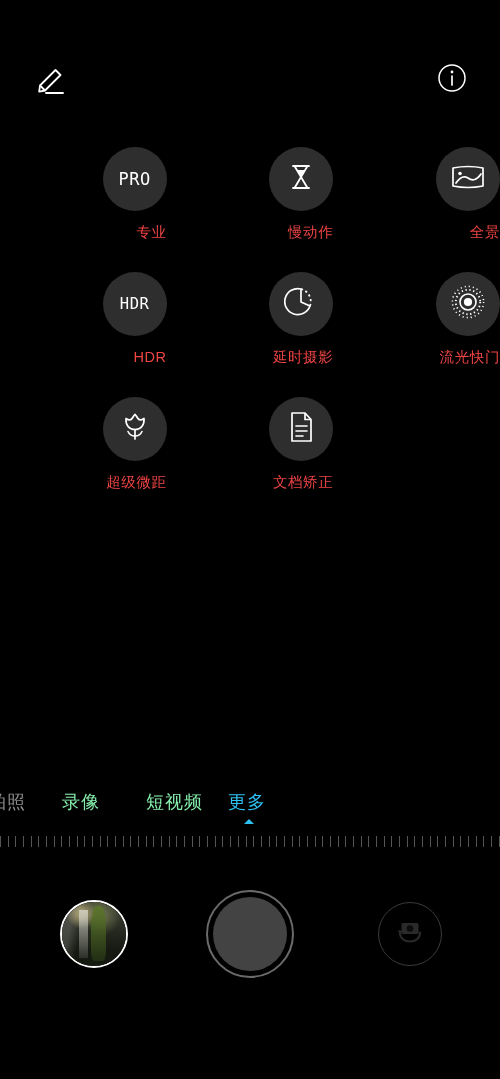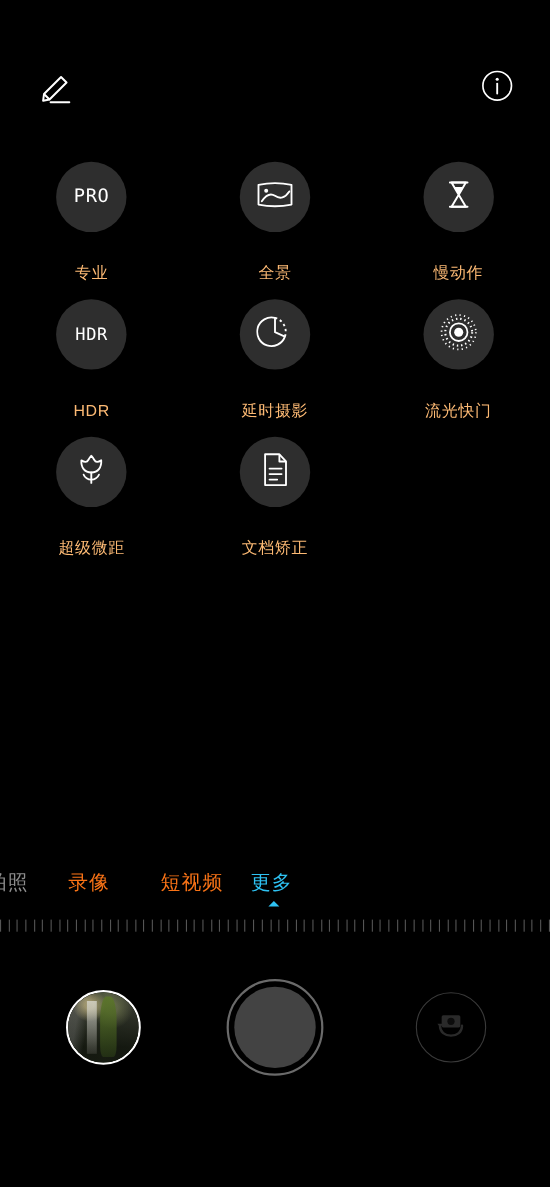--- a/index.html
+++ b/index.html
@@ -56,39 +56,39 @@
     left: 0;
     width: 500px;
     display: grid;
     grid-template-columns: repeat(3, 1fr);
     row-gap: 0px;
   }
   .mode-cell {
     height: 125px;
     display: flex;
     flex-direction: column;
-    align-items: center;
+    align-items: flex-end;
     justify-content: flex-start;
     padding-top: 7px;
     box-sizing: border-box;
   }
   .mode-circle {
     width: 64px;
     height: 64px;
     border-radius: 50%;
     background: #2e2e2e;
     display: flex;
     align-items: center;
     justify-content: center;
     position: relative;
   }
   .mode-label {
-    margin-top: 31px;
+    margin-top: 14px;
     font-size: 14.5px;
-    color: #fdba74;
+    color: #ef4444;
     letter-spacing: 0.6px;
     line-height: 1;
     white-space: nowrap;
   }
   .txt-icon {
     font-size: 17px;
     letter-spacing: 0.6px;
     font-weight: 500;
     color: #ffffff;
     font-family: "DejaVu Sans Mono", "Liberation Mono", monospace;
@@ -101,21 +101,21 @@
   .tabbar {
     position: absolute;
     left: 0;
     top: 790px;
     width: 500px;
     height: 34px;
   }
   .tab {
     position: absolute;
     font-size: 18px;
-    color: #f97316;
+    color: #86efac;
     letter-spacing: 1px;
     white-space: nowrap;
     top: 0;
   }
   .tab.inactive-dim { color: #8d8d8d; }
   .tab.active {
     color: #2ec2f2;
     font-weight: 500;
   }
   .tab-indicator {
@@ -260,42 +260,42 @@
     <div class="mode-cell">
       <div class="mode-circle">
         <span class="txt-icon">PRO</span>
       </div>
       <div class="mode-label">专业</div>
     </div>
 
     <div class="mode-cell">
       <div class="mode-circle">
         <span>
-          <svg width="36" height="30" viewBox="0 0 36 30" fill="none">
-            <path d="M3 6 Q18 3 33 6 L33 24 Q18 27 3 24 Z" stroke="#fff" stroke-width="1.7" stroke-linejoin="round" fill="none"></path>
-            <circle cx="10" cy="11.5" r="1.8" fill="#fff"></circle>
-            <path d="M6 21 Q12 12 18 16 Q25 21 31 12" stroke="#fff" stroke-width="1.7" fill="none" stroke-linecap="round"></path>
-          </svg>
-        </span>
-      </div>
-      <div class="mode-label">全景</div>
-    </div>
-
-    <div class="mode-cell">
-      <div class="mode-circle">
-        <span>
           <svg width="34" height="34" viewBox="0 0 34 34" fill="none">
             <line x1="9" y1="6" x2="25" y2="6" stroke="#fff" stroke-width="1.8" stroke-linecap="round"></line>
             <line x1="9" y1="28" x2="25" y2="28" stroke="#fff" stroke-width="1.8" stroke-linecap="round"></line>
             <path d="M10.5 6 L23.5 6 L17 17 L23.5 28 L10.5 28 L17 17 Z" stroke="#fff" stroke-width="1.8" stroke-linejoin="round" fill="none"></path>
             <path d="M13 10 L21 10 L17 17 Z" fill="#fff"></path>
           </svg>
         </span>
       </div>
       <div class="mode-label">慢动作</div>
+    </div>
+
+    <div class="mode-cell">
+      <div class="mode-circle">
+        <span>
+          <svg width="36" height="30" viewBox="0 0 36 30" fill="none">
+            <path d="M3 6 Q18 3 33 6 L33 24 Q18 27 3 24 Z" stroke="#fff" stroke-width="1.7" stroke-linejoin="round" fill="none"></path>
+            <circle cx="10" cy="11.5" r="1.8" fill="#fff"></circle>
+            <path d="M6 21 Q12 12 18 16 Q25 21 31 12" stroke="#fff" stroke-width="1.7" fill="none" stroke-linecap="round"></path>
+          </svg>
+        </span>
+      </div>
+      <div class="mode-label">全景</div>
     </div>
 
 
 
     <div class="mode-cell">
       <div class="mode-circle">
         <span class="txt-icon small">HDR</span>
       </div>
       <div class="mode-label">HDR</div>
     </div>

